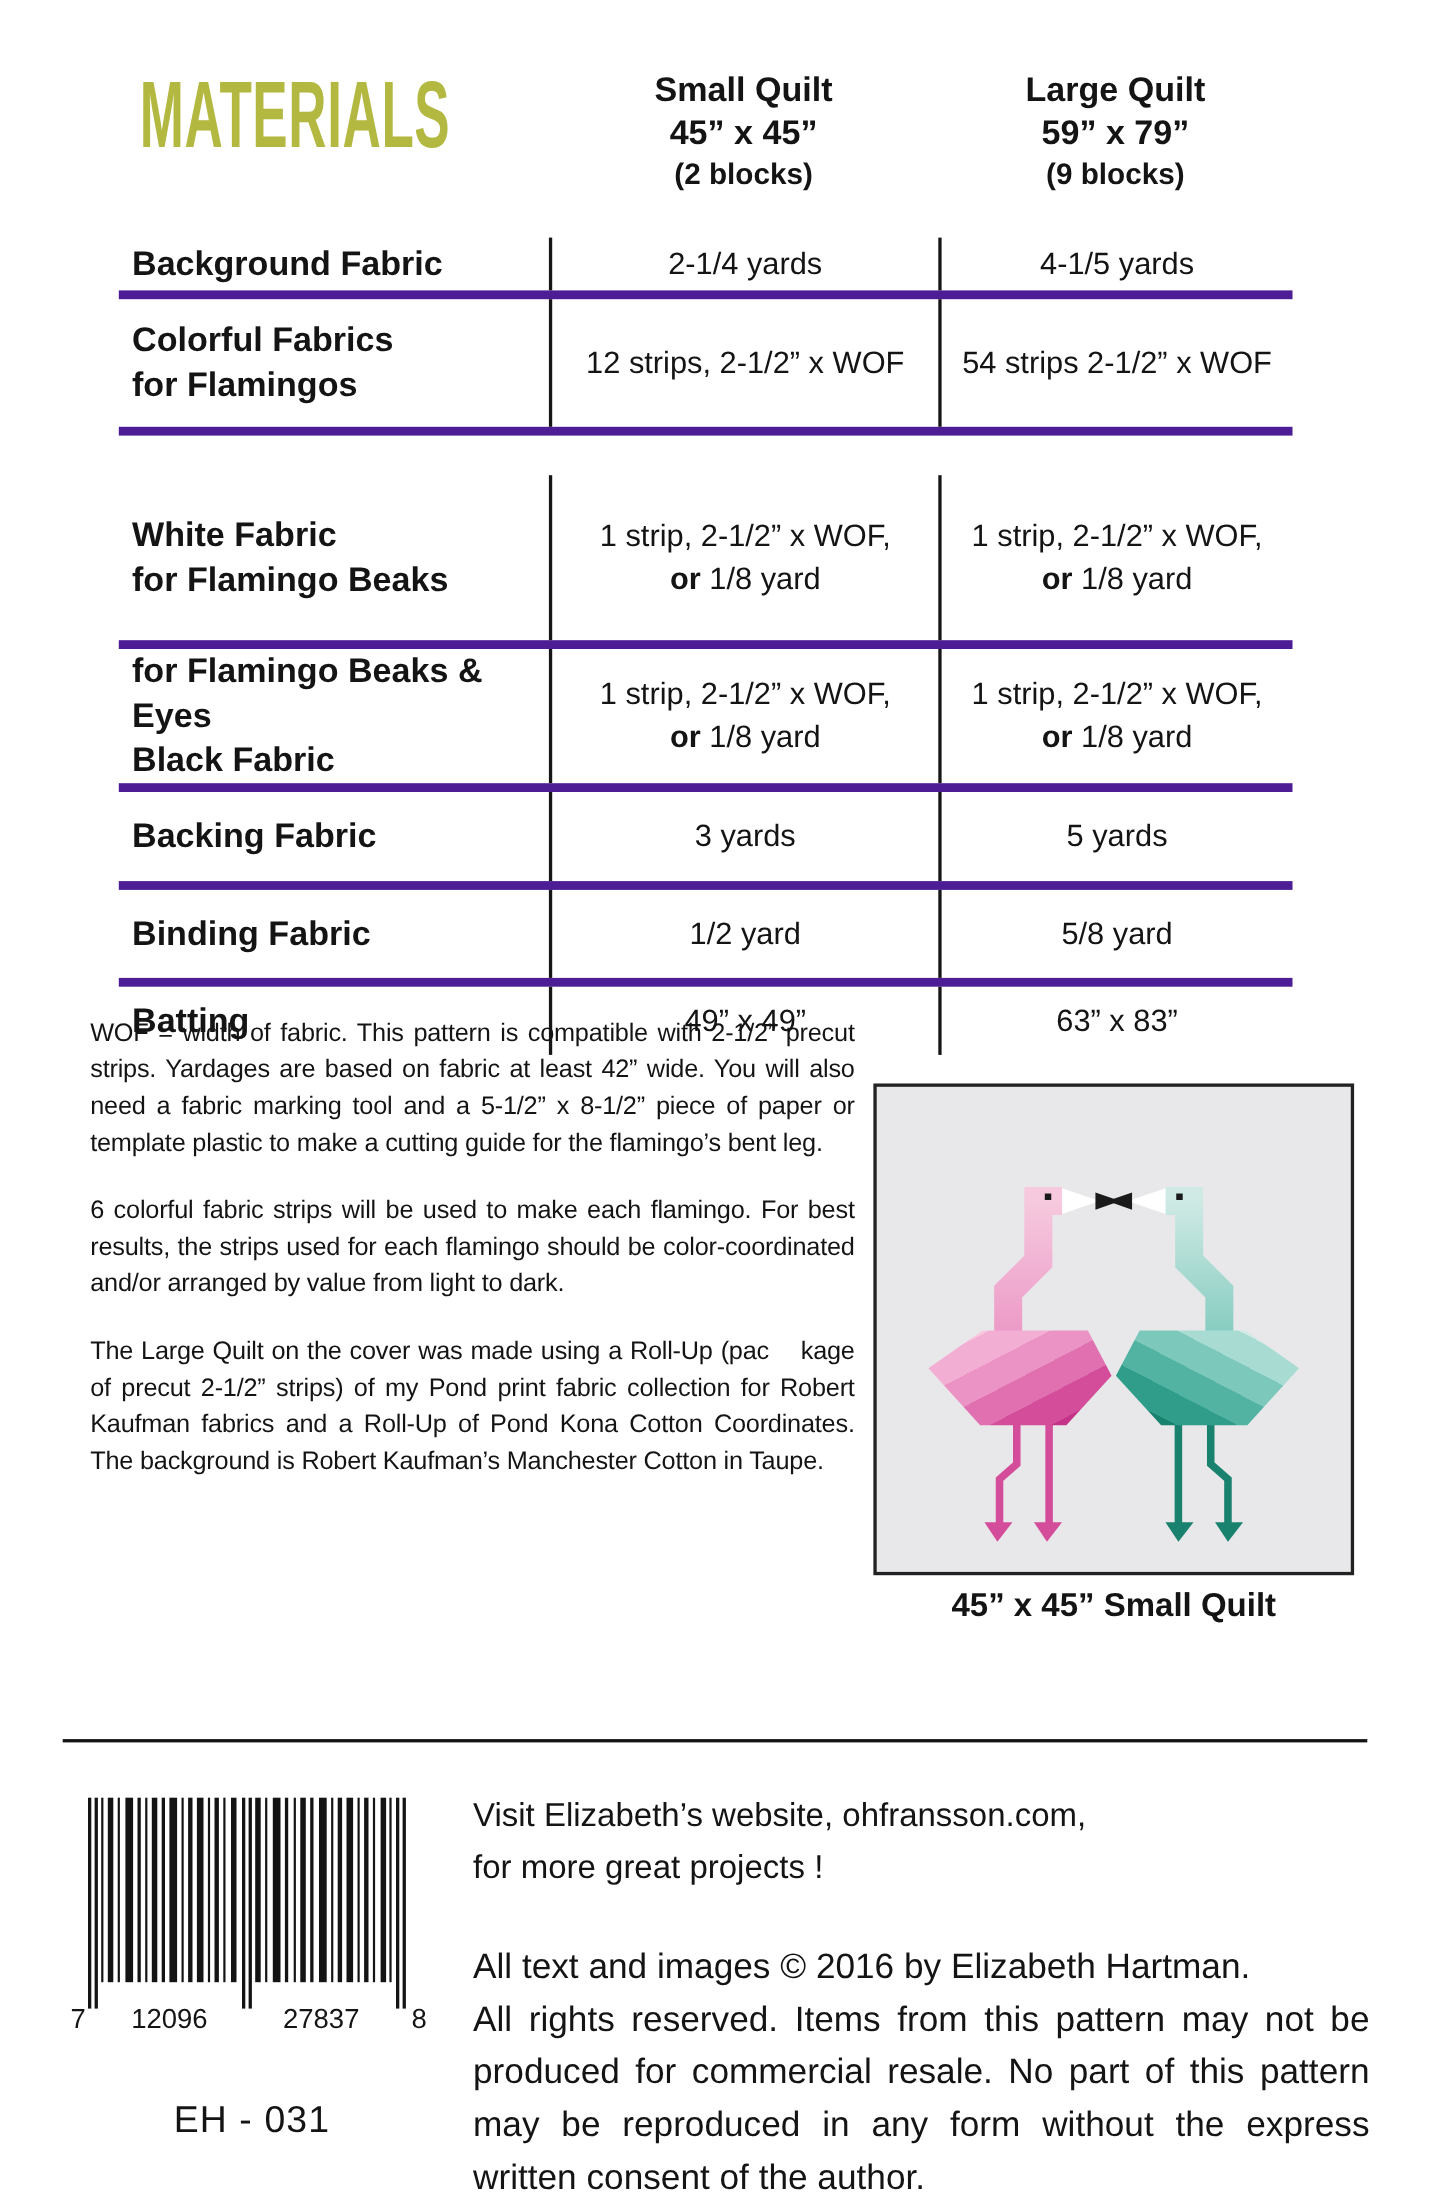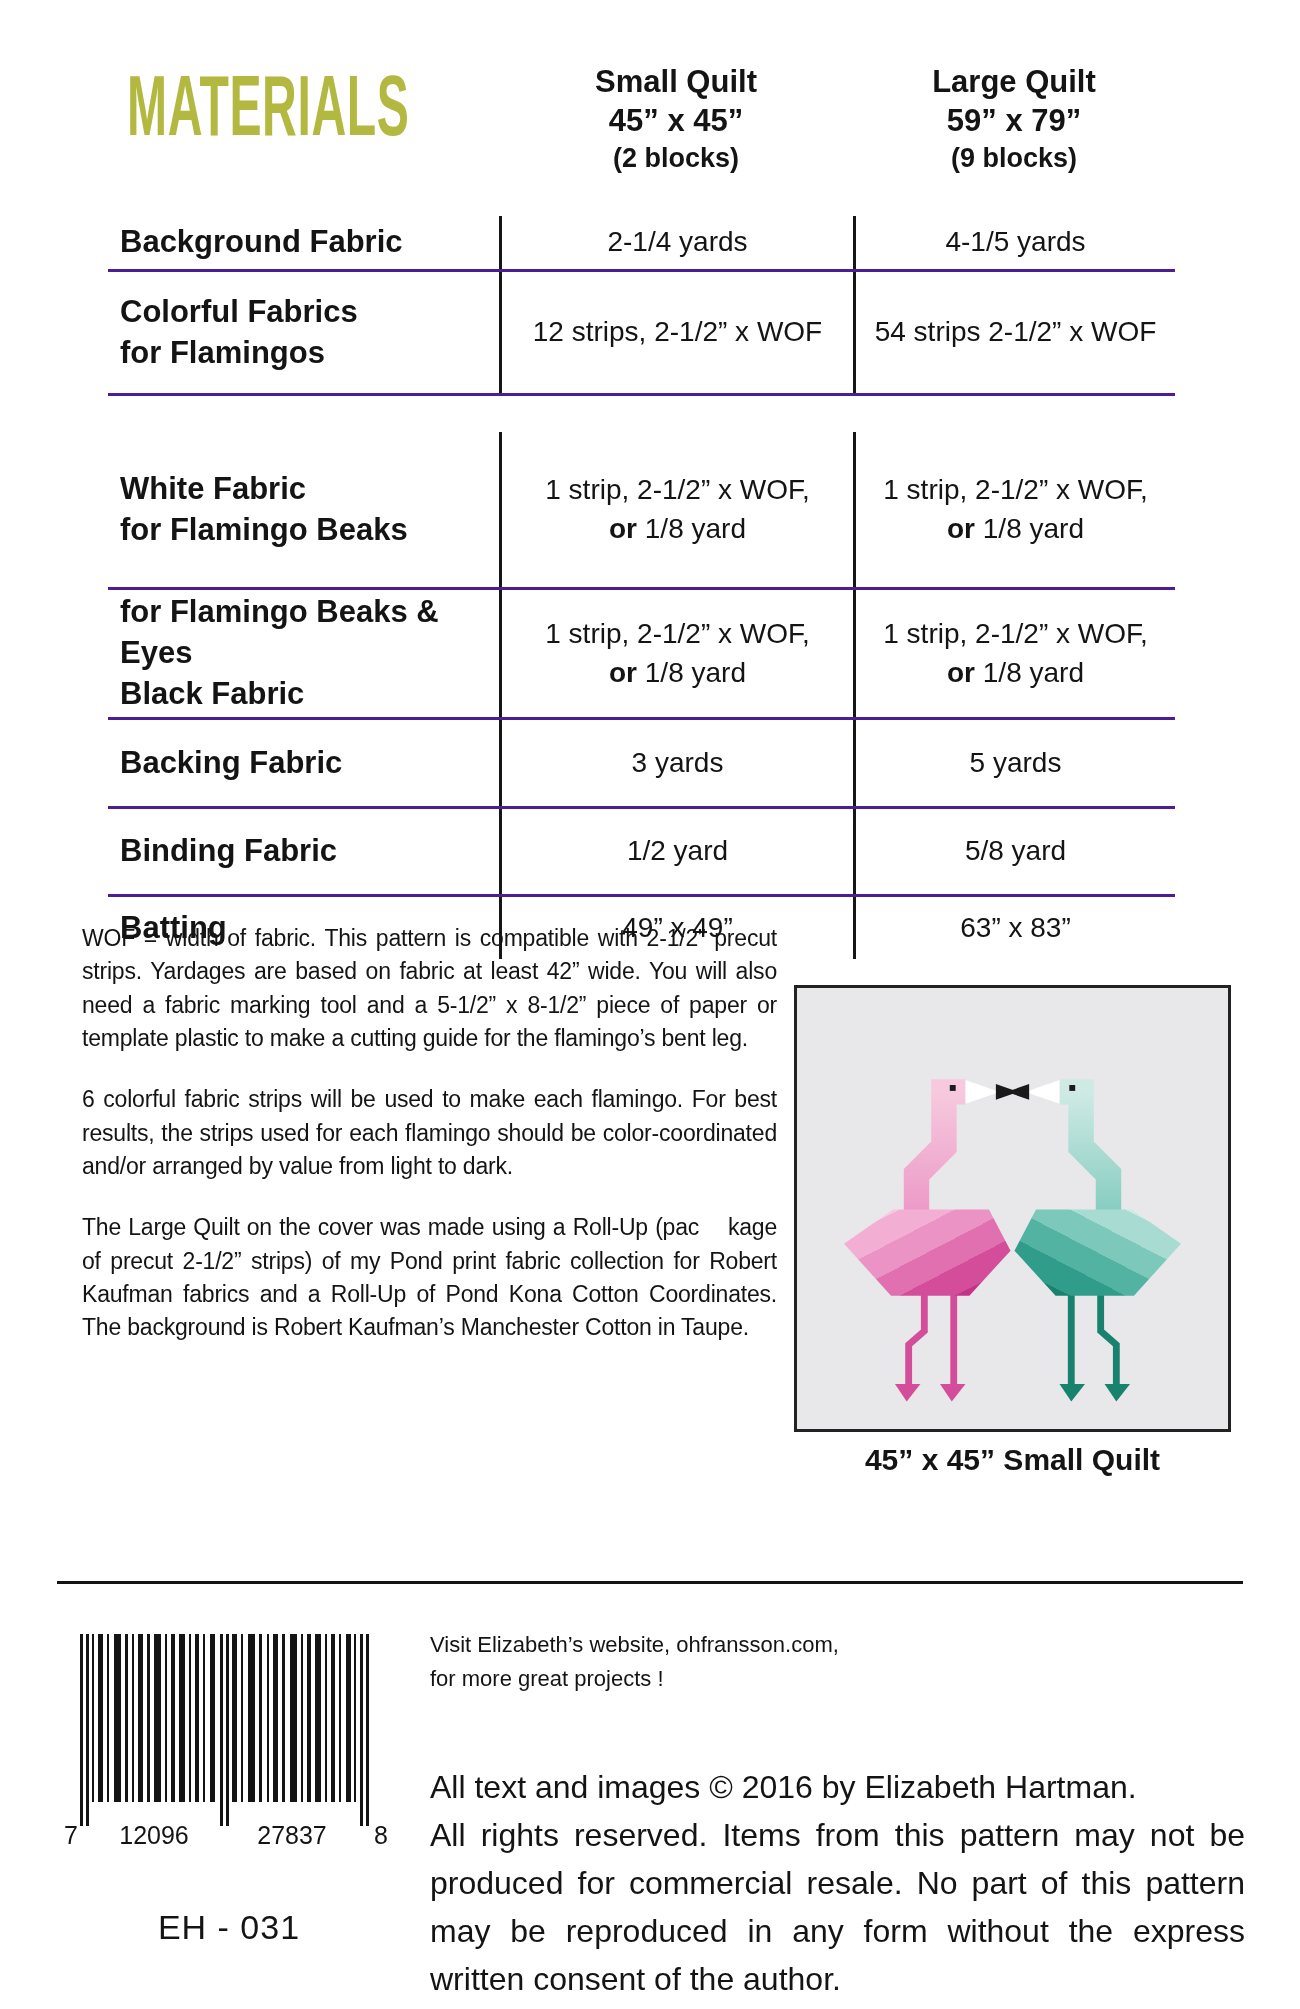--- a/index.html
+++ b/index.html
@@ -13,21 +13,21 @@
   
   .col-head{position:absolute;top:62px;text-align:center;font-weight:bold;}
   .col-head .h1{font-size:31px;line-height:39px;}
   .col-head .h2{font-size:31px;line-height:39px;}
   .col-head .h3{font-size:27px;line-height:37px;}
   #hdr-small{left:499px;width:354px;}
   #hdr-large{left:853px;width:322px;}
 
   
   .mtable{position:absolute;left:108px;top:216px;width:1067px;}
-  .trow{display:flex;align-items:stretch;border-bottom:3px solid #4c1d95;box-sizing:border-box;}
+  .trow{display:flex;align-items:stretch;border-bottom:8px solid #4c1d95;box-sizing:border-box;}
   .trow.last{border-bottom:none;}
   .tlabel{width:391px;box-sizing:border-box;display:flex;flex-direction:column;justify-content:center;
           padding-left:12px;font-weight:bold;font-size:31px;line-height:1.32;}
   .tcell{box-sizing:border-box;display:flex;flex-direction:column;justify-content:center;text-align:center;
          font-size:28px;line-height:1.38;border-left:3px solid #161616;}
   .cell-small{width:354px;}
   .cell-large{width:322px;}
   .r1{height:56px;} .r2{height:124px;} .r3{height:158px;margin-top:36px;} .r4{height:130px;}
   .r5{height:89px;} .r6{height:88px;} .r7{height:62px;border-bottom:none;}
 
@@ -40,21 +40,21 @@
   .quilt-frame svg{display:block;width:100%;height:100%;}
   .quilt-caption{position:absolute;left:794px;top:1443px;width:437px;text-align:center;font-weight:bold;font-size:30px;}
 
   
   .divider{position:absolute;left:57px;top:1581px;width:1186px;height:3px;background:#141414;}
 
   
   .barcode{position:absolute;left:62px;top:1634px;width:334px;height:216px;}
   .barcode text{font-family:"Liberation Sans",sans-serif;font-size:25px;fill:#141414;}
   .eh-code{position:absolute;left:62px;top:1908px;width:334px;text-align:center;font-size:34px;letter-spacing:1px;}
-  .visit{position:absolute;left:430px;top:1628px;width:820px;font-size:22px;line-height:1.55;}
+  .visit{position:absolute;left:430px;top:1628px;width:820px;font-size:30px;line-height:1.55;}
   .copyright{position:absolute;left:430px;top:1763px;width:815px;font-size:32px;line-height:1.5;}
   .copyright .rest{text-align:justify;}
 </style>
 </head>
 <body>
 
 <div class="page">
 
   <div class="title" style="color: rgb(179, 184, 65);">MATERIALS</div>
 

